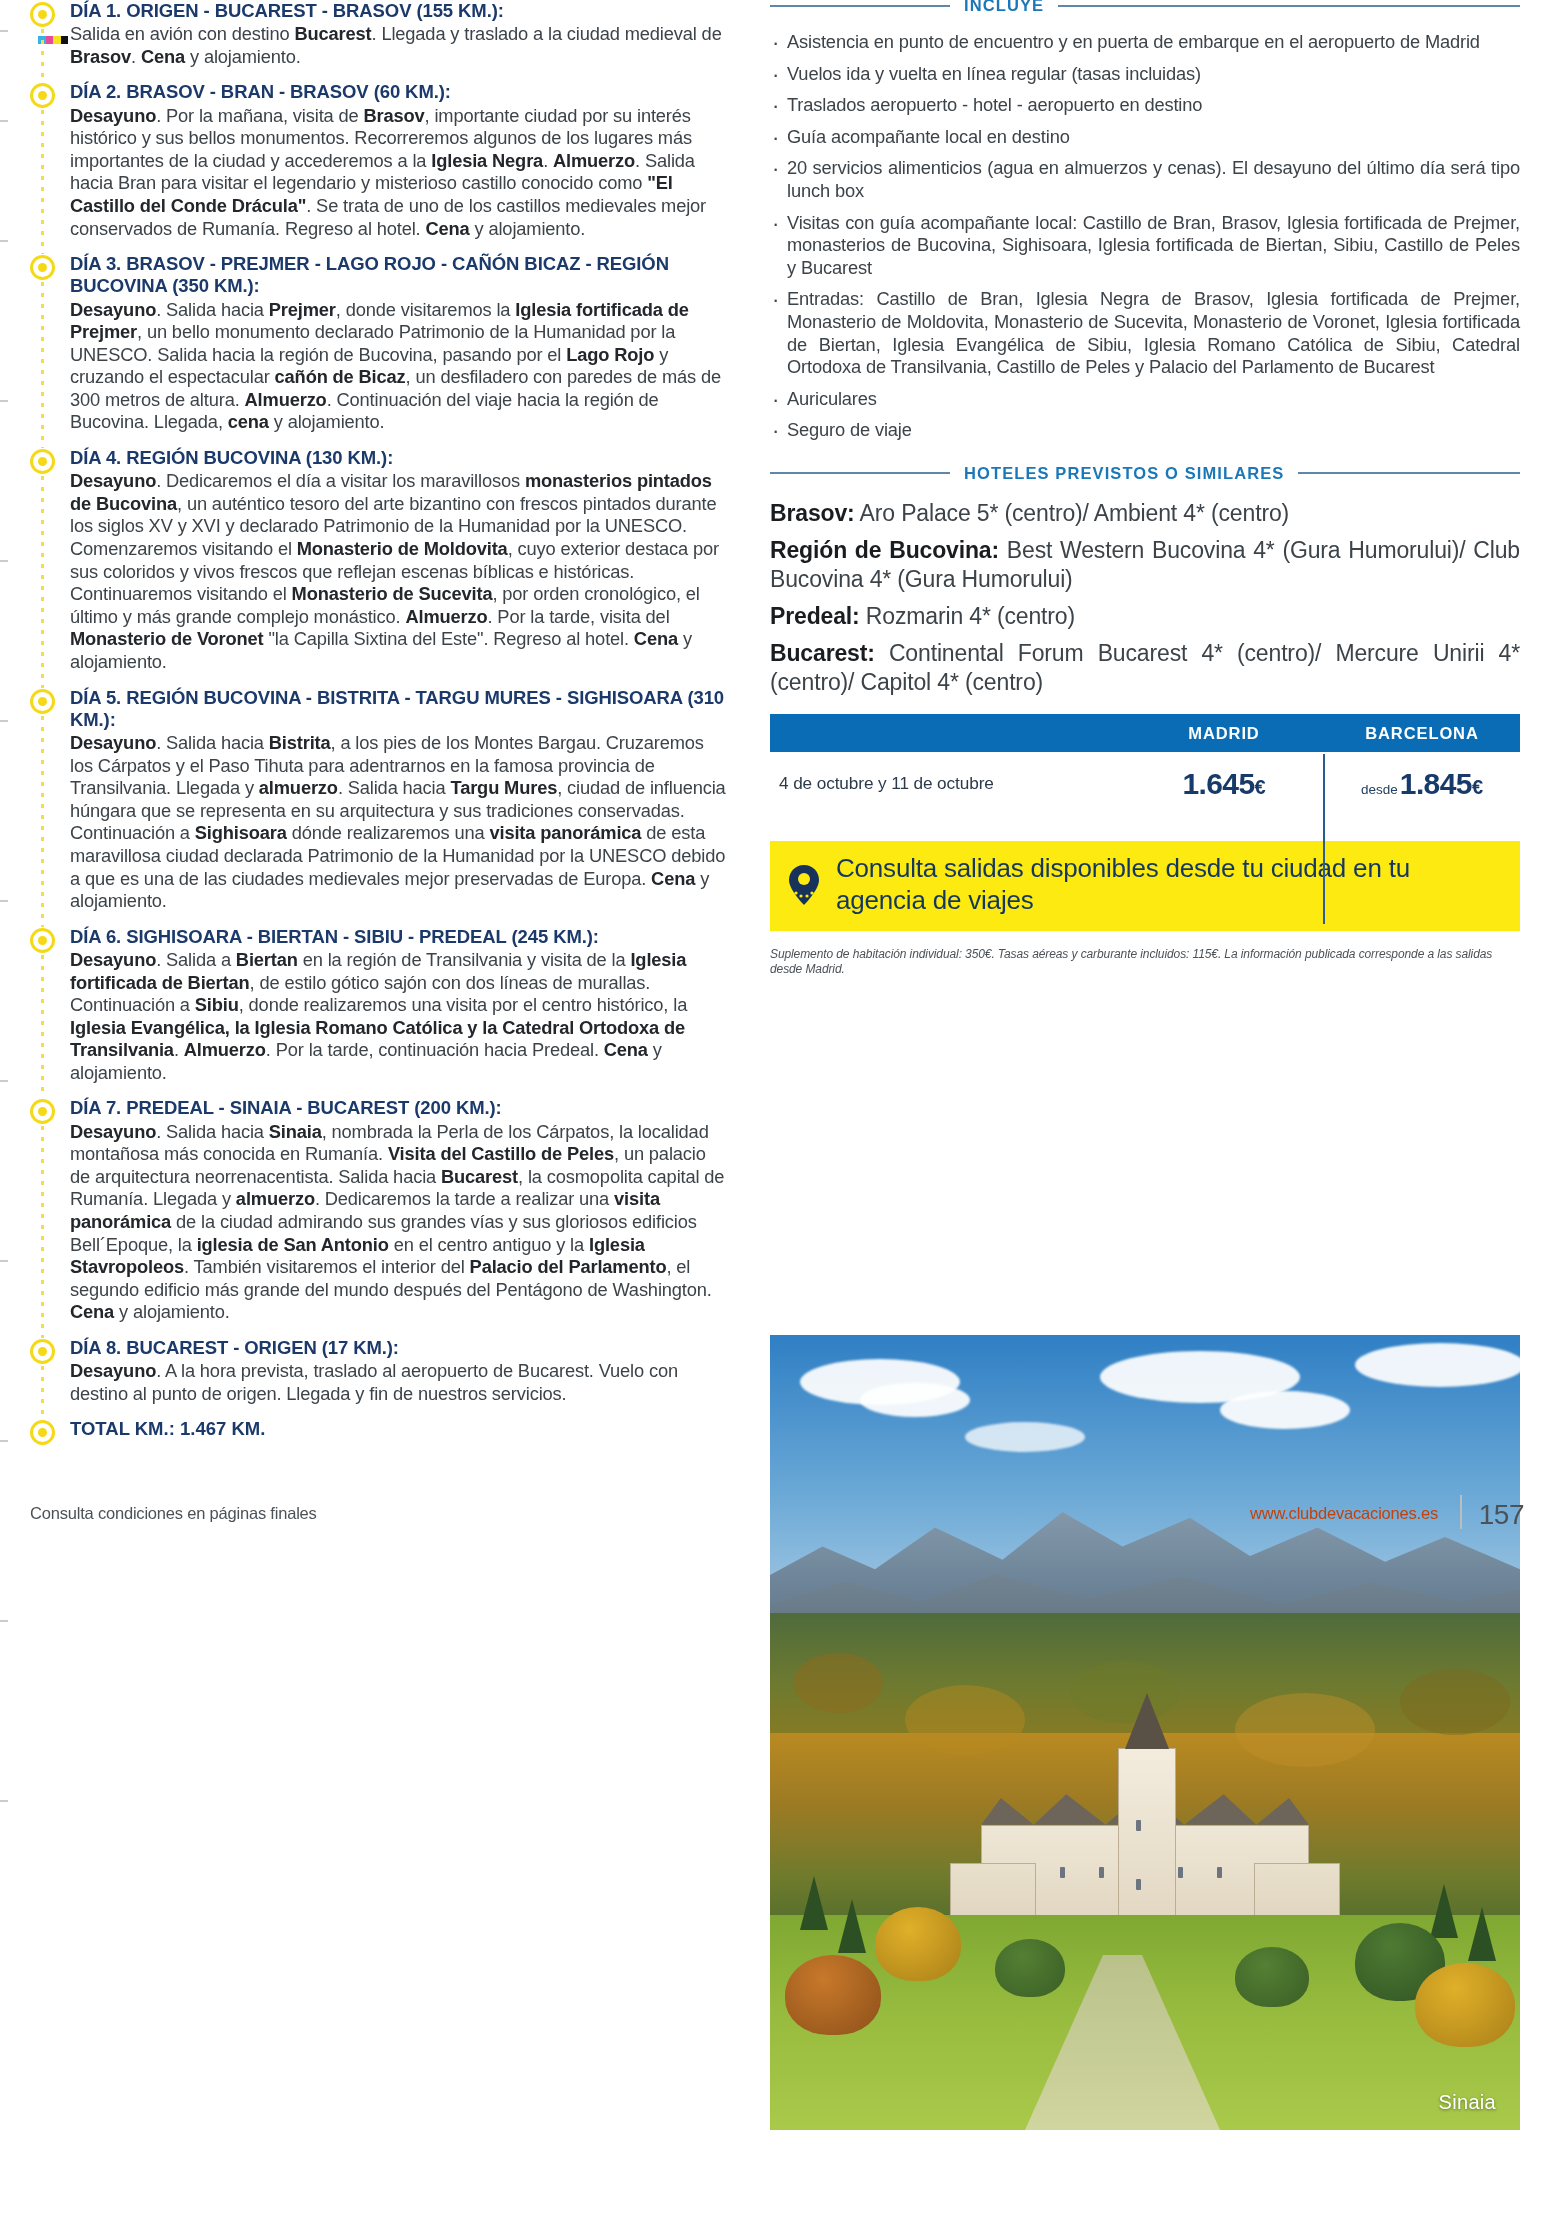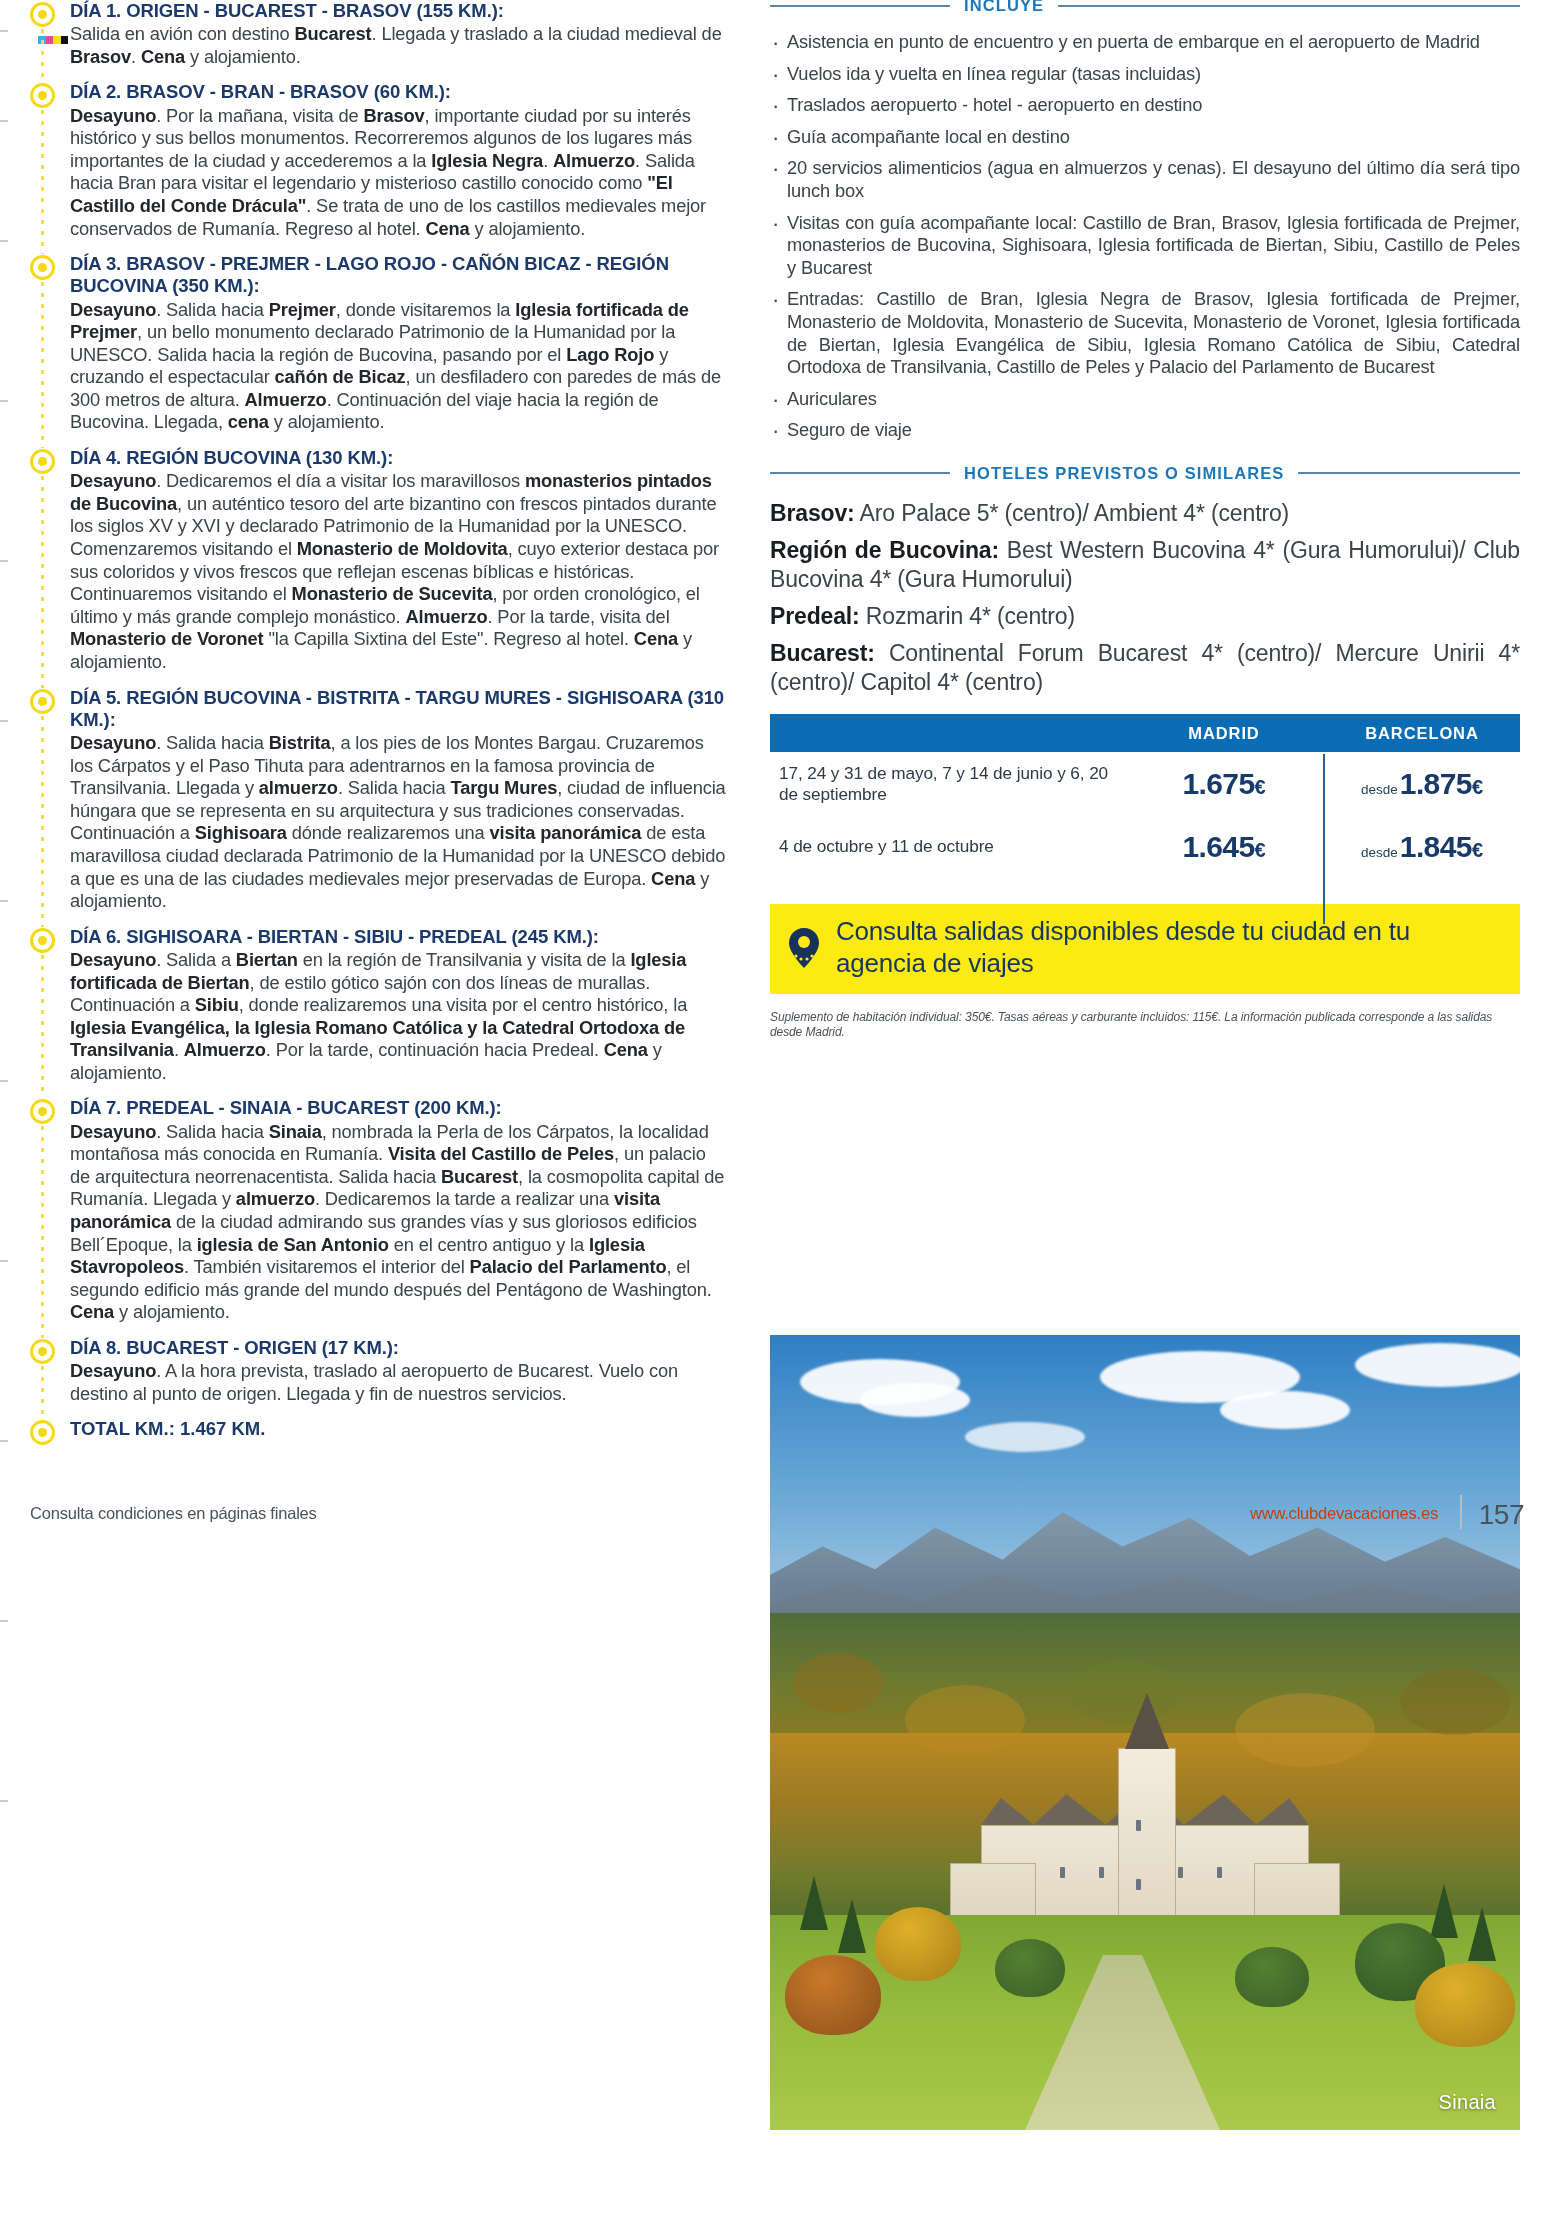--- a/index.html
+++ b/index.html
@@ -514,29 +514,20 @@
     </div>
 
     <div class="price-table">
       <div class="pt-head">
         <div class="c-dates"></div>
         <div class="c-city">MADRID</div>
         <div class="c-city">BARCELONA</div>
       </div>
       <div class="pt-body">
         <div class="pt-divider"></div>
-        <div class="pt-row">
-          <div class="c-dates">17, 24 y 31 de mayo, 7 y 14 de junio y 6, 20 de septiembre</div>
-          <div class="c-price">
-            <span class="amt">1.675</span><span class="eur">€</span>
-          </div>
-          <div class="c-price">
-            <span class="desde">desde</span><span class="amt">1.875</span><span class="eur">€</span>
-          </div>
-        </div>
         <div class="pt-row">
           <div class="c-dates">4 de octubre y 11 de octubre</div>
           <div class="c-price">
             <span class="amt">1.645</span><span class="eur">€</span>
           </div>
           <div class="c-price">
             <span class="desde">desde</span><span class="amt">1.845</span><span class="eur">€</span>
           </div>
         </div>
       </div>

